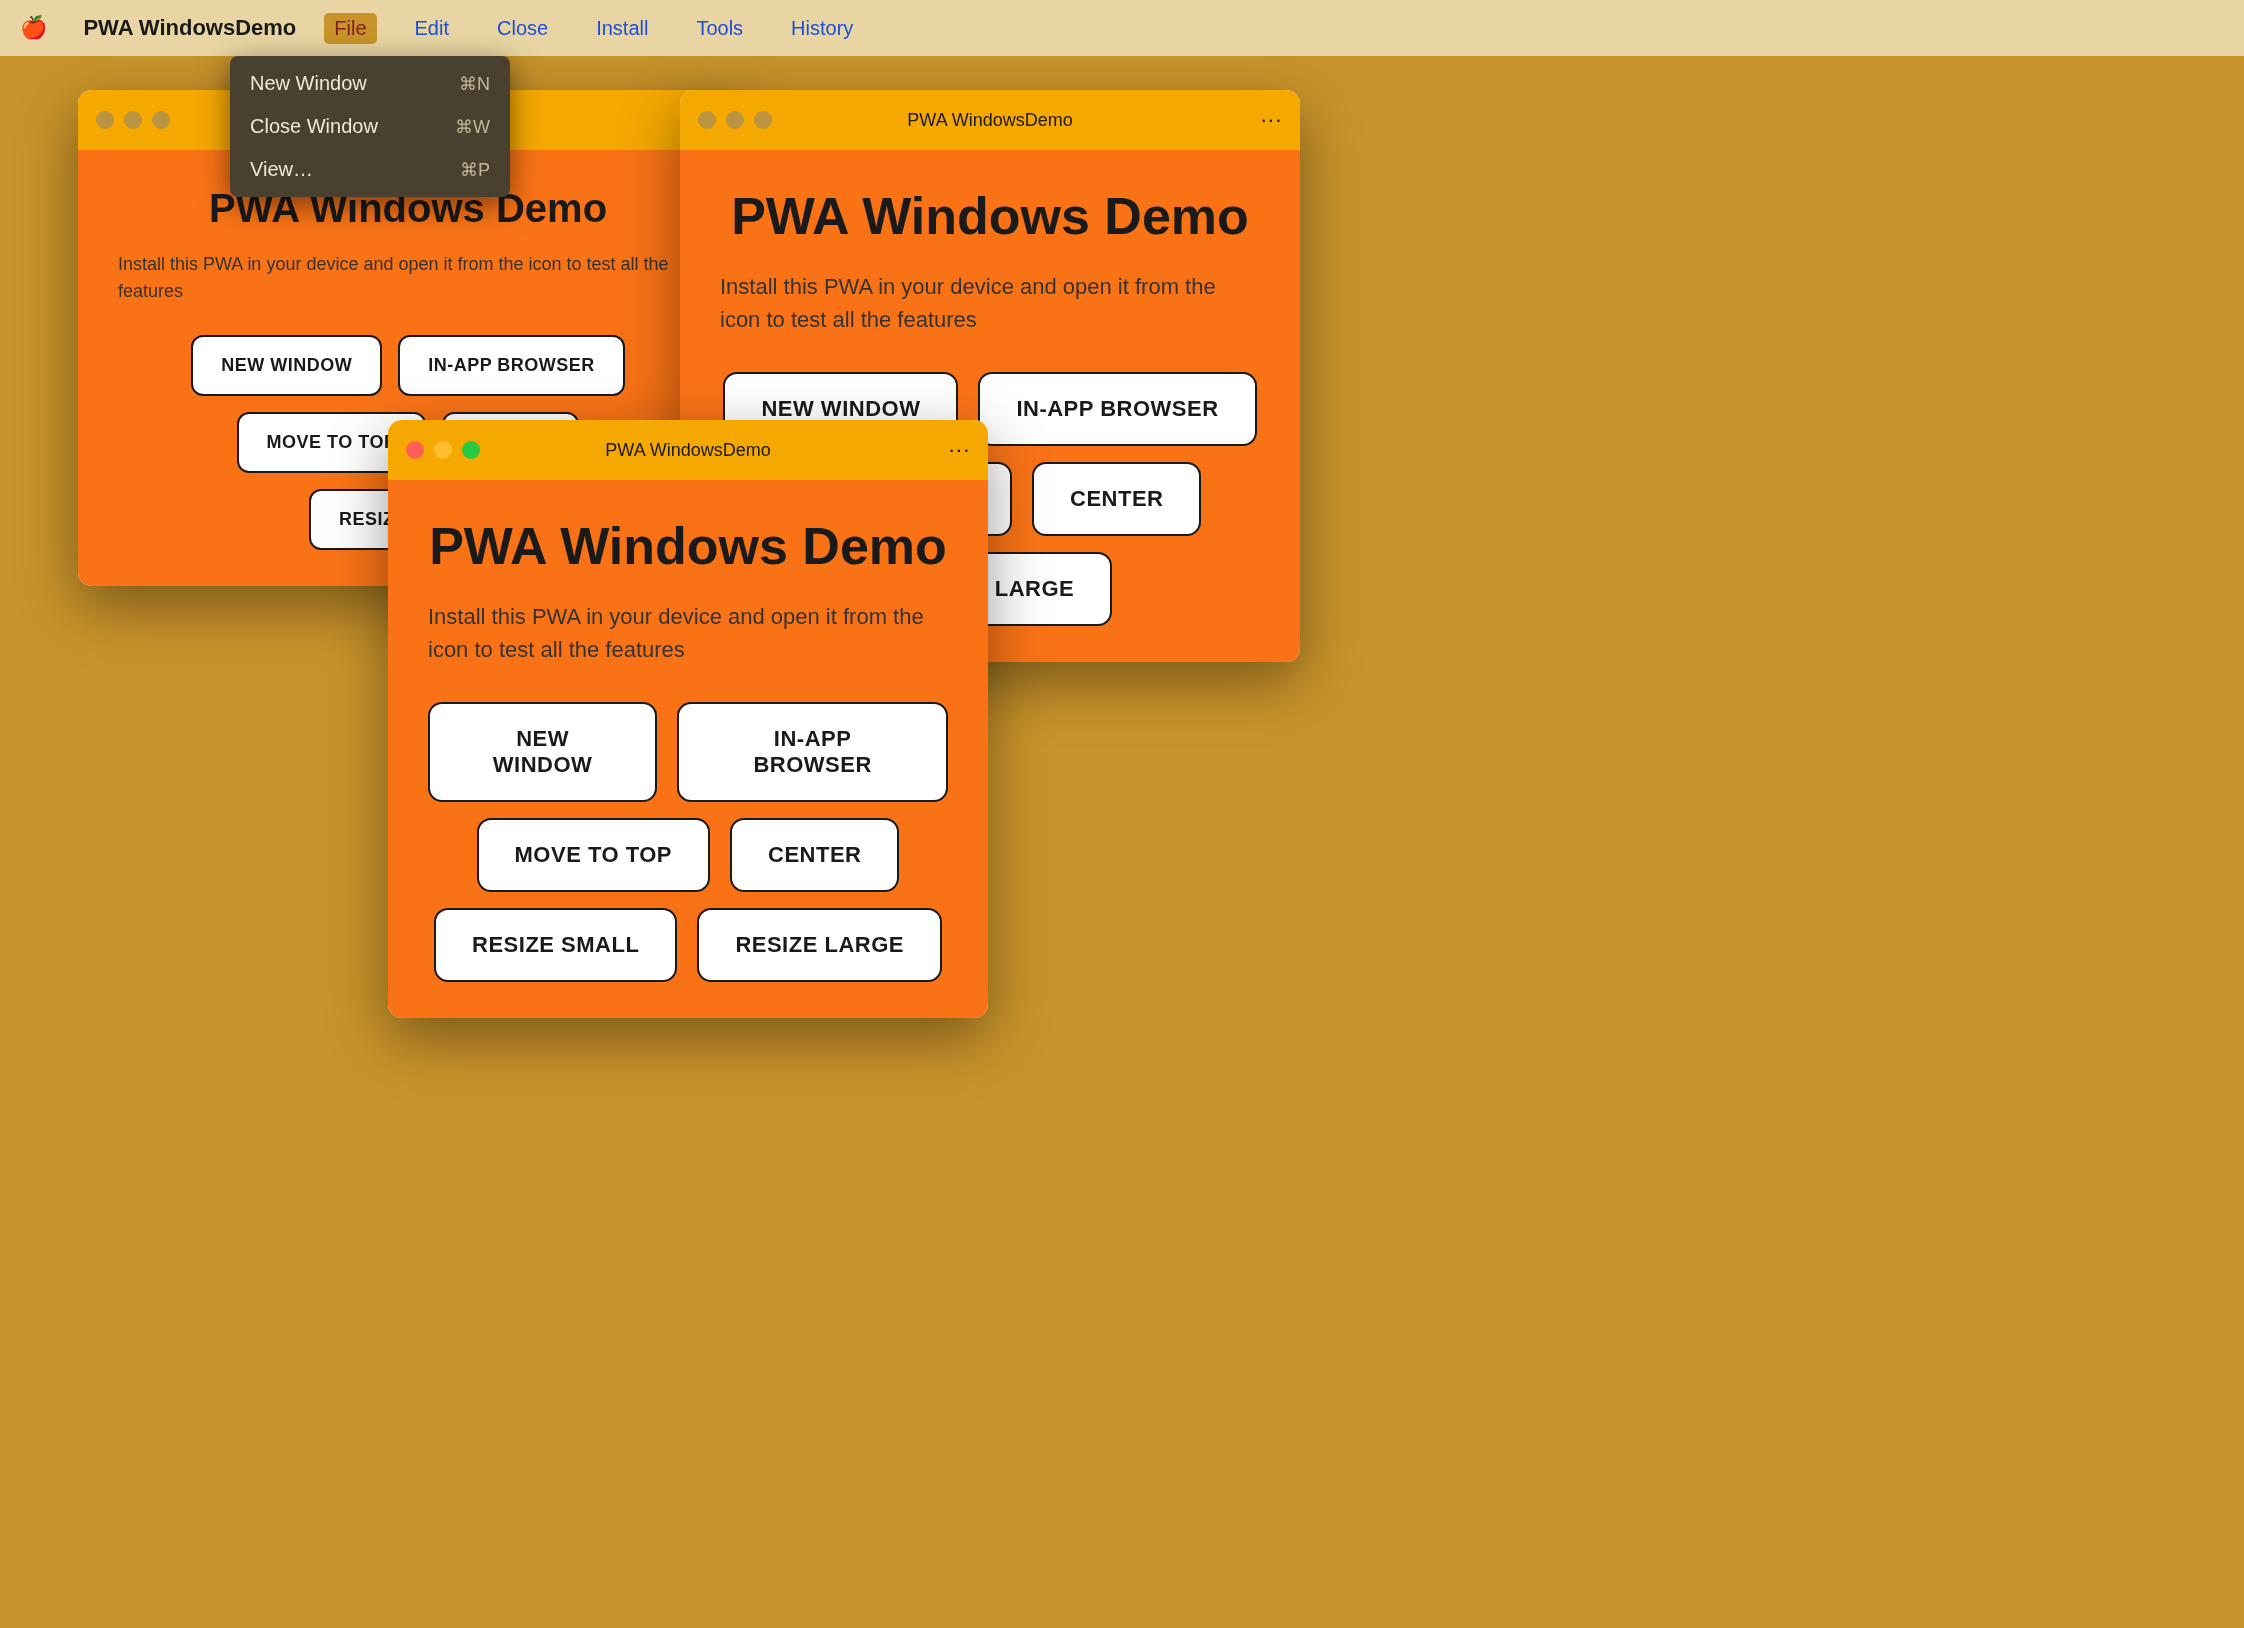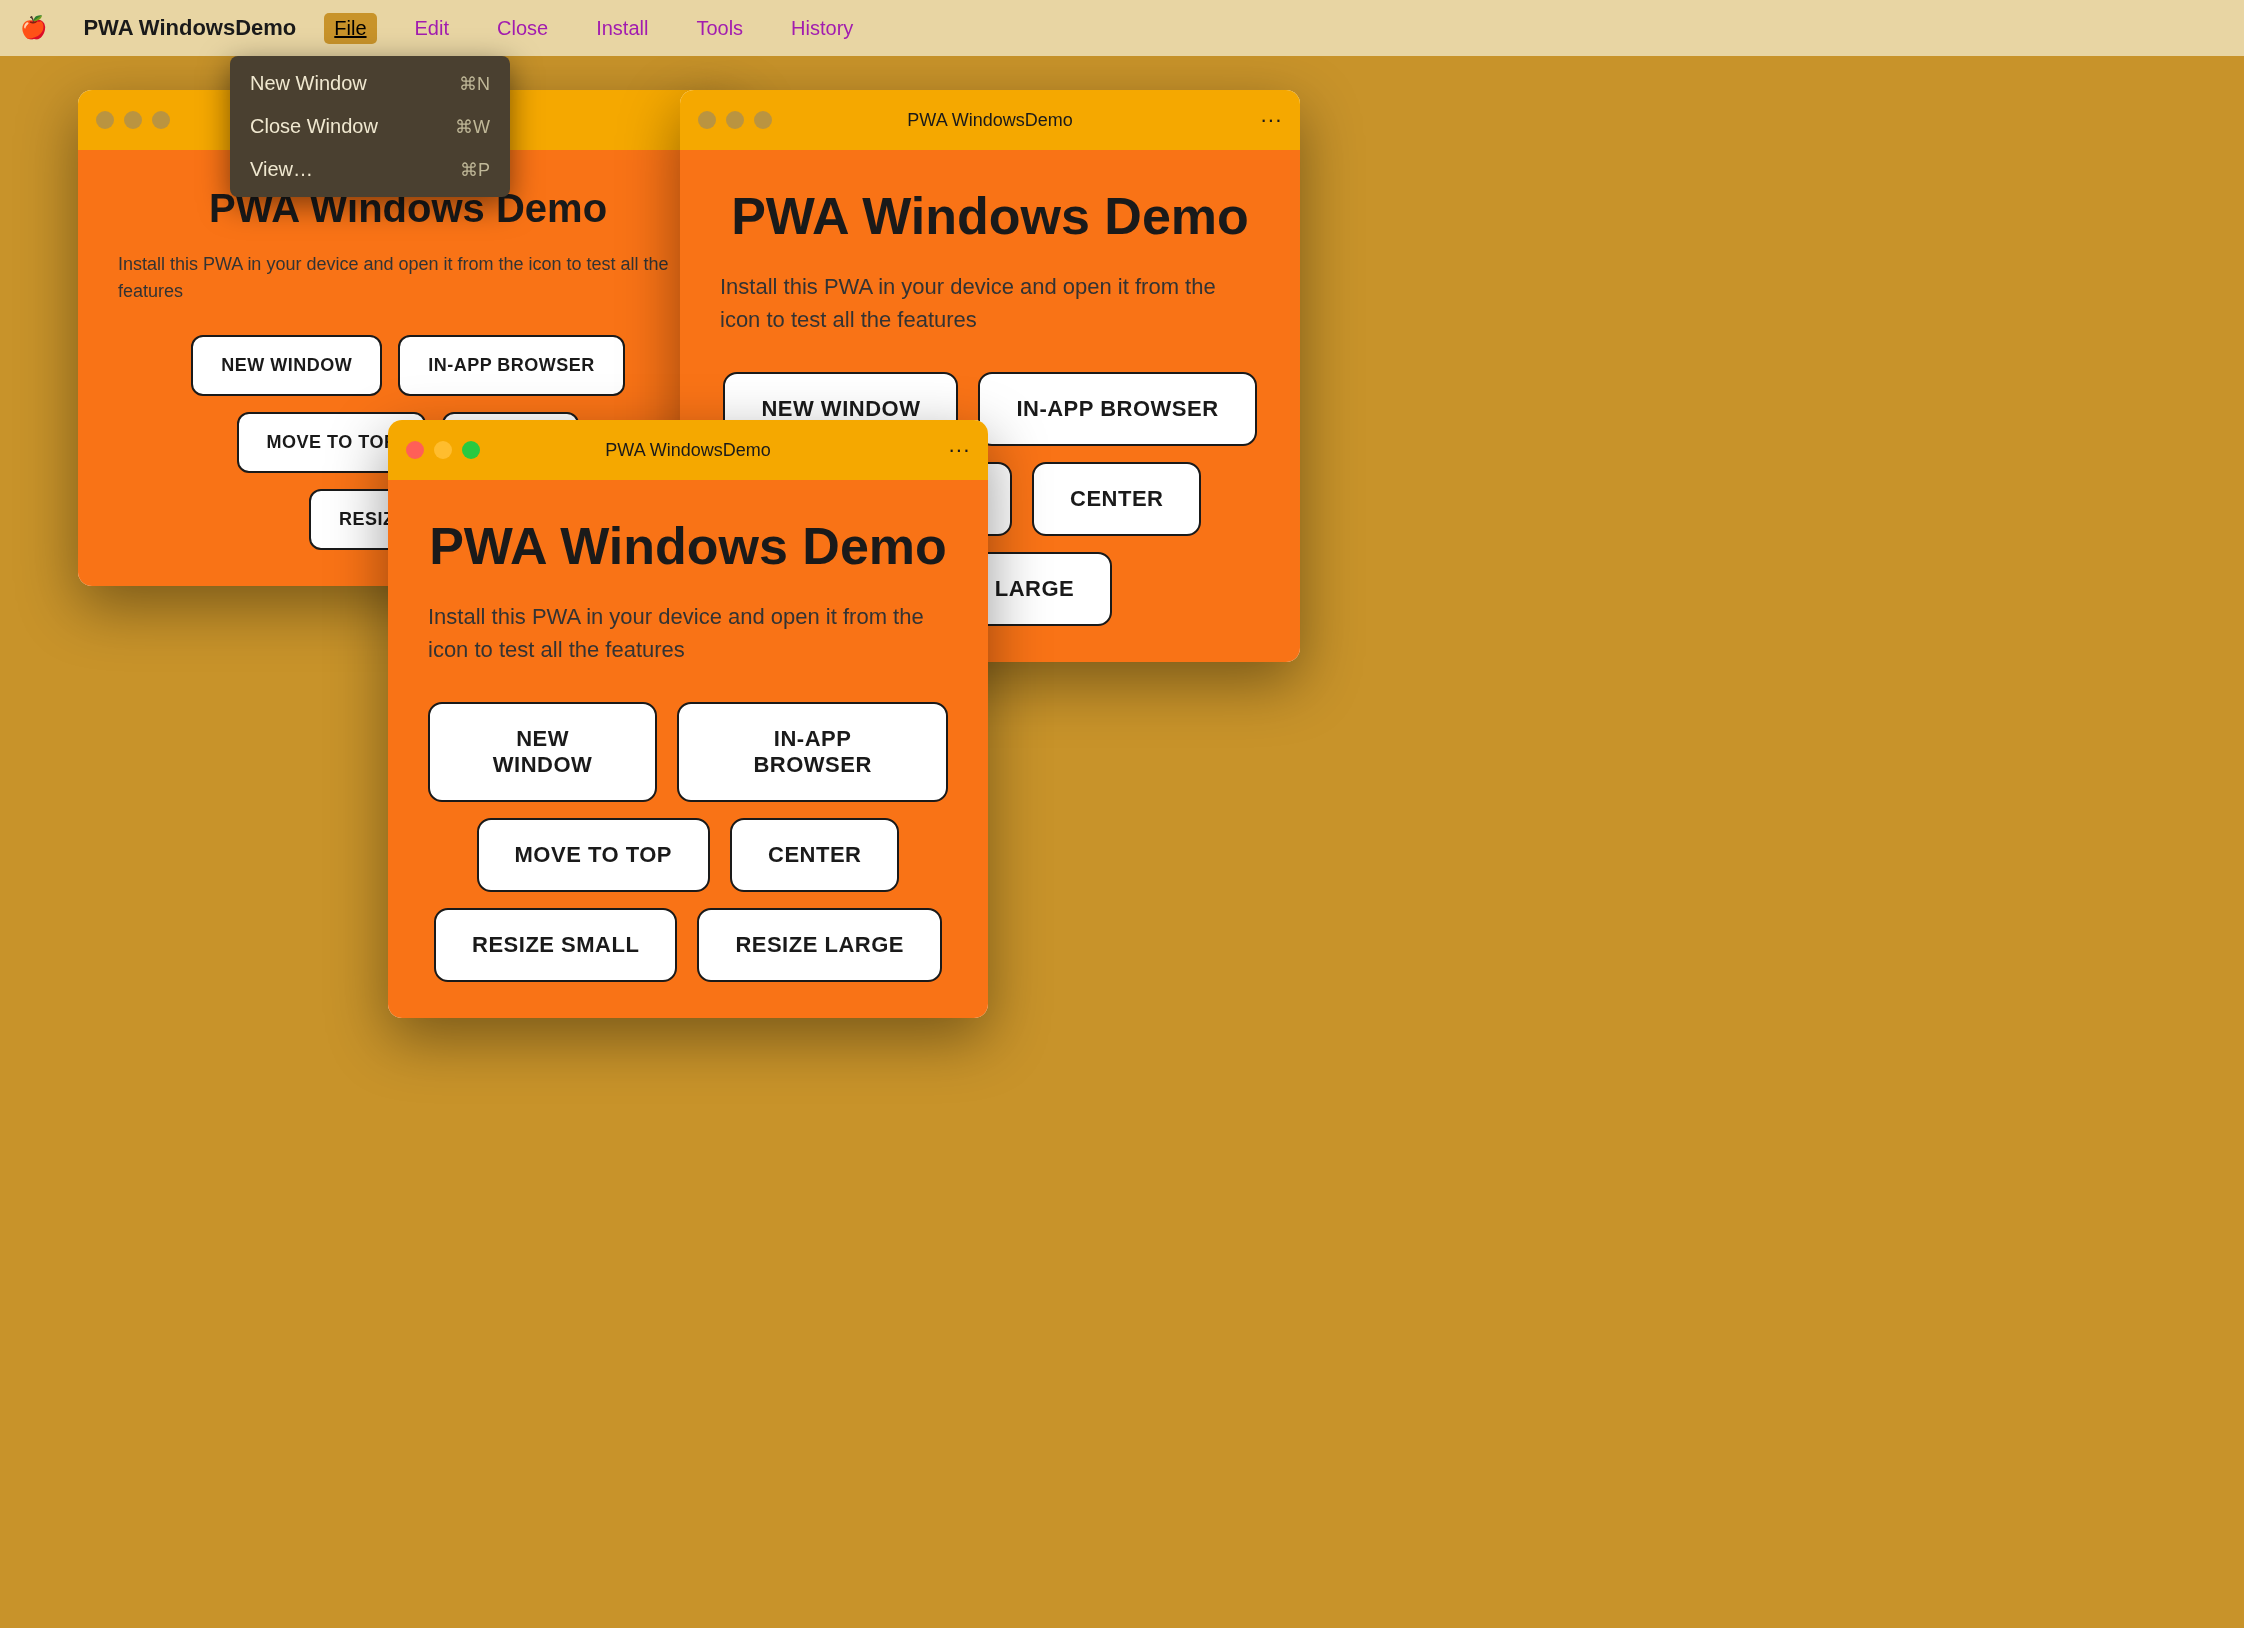--- a/index.html
+++ b/index.html
@@ -32,30 +32,29 @@
     }
 
     .menubar-app-name {
       font-size: 22px;
       font-weight: 600;
       color: #1a1a1a;
     }
 
     .menubar-item {
       font-size: 20px;
-      color: #a21caf;
+      color: #1d4ed8;
       cursor: pointer;
       padding: 4px 10px;
       border-radius: 5px;
     }
 
     .menubar-item.active {
       background-color: #C8932A;
-      color: #000000;
-      text-decoration: underline;
+      color: #7f1d1d;
     }
 
     
     .dropdown-menu {
       position: absolute;
       top: 56px;
       left: 230px;
       background: #4a4030;
       border-radius: 8px;
       box-shadow: 0 8px 30px rgba(0,0,0,0.5);

